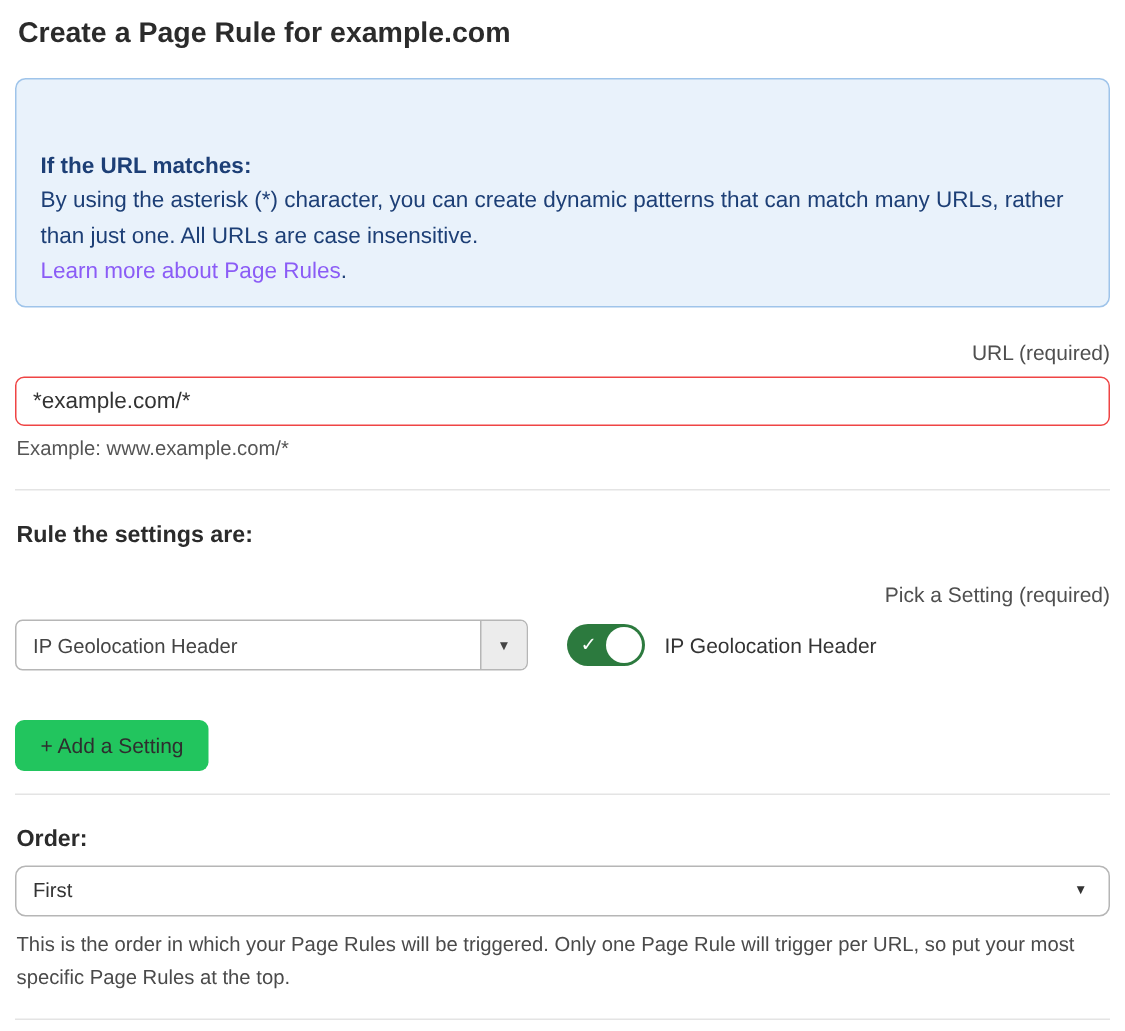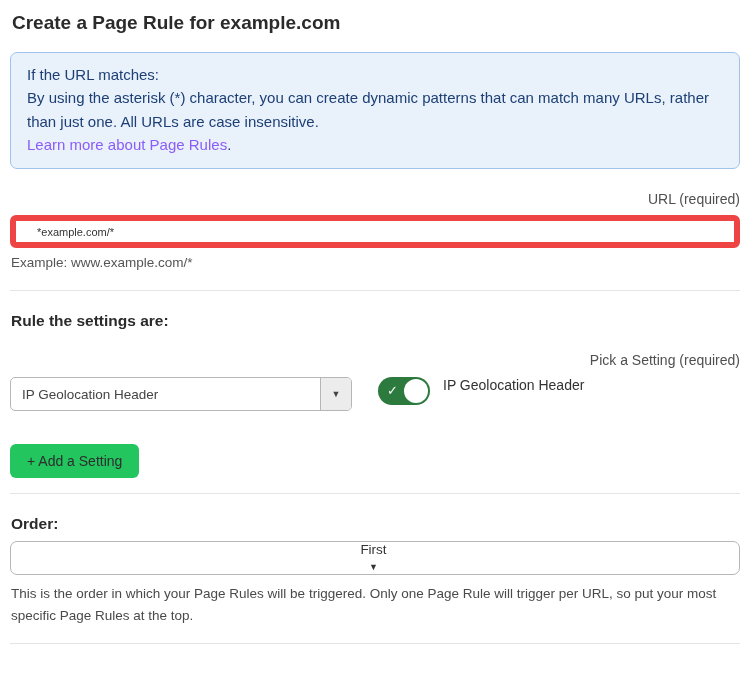--- a/index.html
+++ b/index.html
@@ -20,34 +20,34 @@
   .info-box {
     margin-top: 18px;
     background: #e9f2fb;
     border: 1px solid #9fc4ea;
     border-radius: 7px;
     padding: 10px 16px 12px 16px;
     font-size: 15px;
     line-height: 1.55;
     color: #1d3f76;
   }
-  .info-box .info-heading { font-weight: normal; }
+  .info-box .info-heading { font-weight: bold; margin-top: 36px; }
   .info-box a.info-link {
     color: #8b5cf6; cursor: pointer;
   }
 
   .field-label {
     font-size: 14px; color: #4f4f4f; margin-top: 22px; padding-left: 1px; text-align: right;
   }
   .text-input {
     margin-top: 8px;
     width: 730px; height: 33px;
-    border: 6px solid #ef4444; border-radius: 6px;
-    padding: 0 21px;
-    font-size: 11px; color: #333;
+    border: 1px solid #ef4444; border-radius: 6px;
+    padding: 0 11px;
+    font-size: 15px; color: #333;
     font-family: "Liberation Sans", sans-serif;
     outline: none; background: #fff;
     display: block;
   }
   .helper-text {
     margin-top: 7px; font-size: 13.5px; color: #555; padding-left: 1px;
   }
 
   .divider {
     border: none; border-top: 1px solid #e4e4e4;
@@ -55,21 +55,21 @@
   }
 
   .section-heading {
     margin-top: 21px;
     font-size: 15.5px; font-weight: bold; color: #2b2b2b;
     padding-left: 1px;
   }
 
   .setting-row {
     margin-top: 9px;
-    display: flex; align-items: flex-start;
+    display: flex; align-items: center;
   }
   .combobox {
     display: flex; align-items: stretch;
     width: 342px; height: 34px;
     border: 1px solid #b6b6b6; border-radius: 5px;
     overflow: hidden; background: #fff;
     cursor: pointer;
   }
   .combobox-value {
     flex: 1; display: flex; align-items: center;
@@ -119,21 +119,20 @@
   .add-setting-btn { margin-top: 33px; padding: 9px 17px; border-radius: 6px; }
 
   .select-full {
     margin-top: 8px;
     width: 730px; height: 34px;
     border: 1px solid #b6b6b6; border-radius: 7px;
     background: #fff;
     display: flex; align-items: center;
     padding: 0 14px 2px 11px;
     cursor: pointer;
-    flex-direction: column;
   }
   .select-full .select-value {
     flex: 1; font-size: 13.5px; color: #333;
   }
   .select-full .select-arrow { font-size: 9px; color: #333; }
 
   .order-helper {
     margin-top: 8px; font-size: 13.5px; color: #4a4a4a;
     line-height: 1.6; max-width: 730px; padding-left: 1px;
   }

